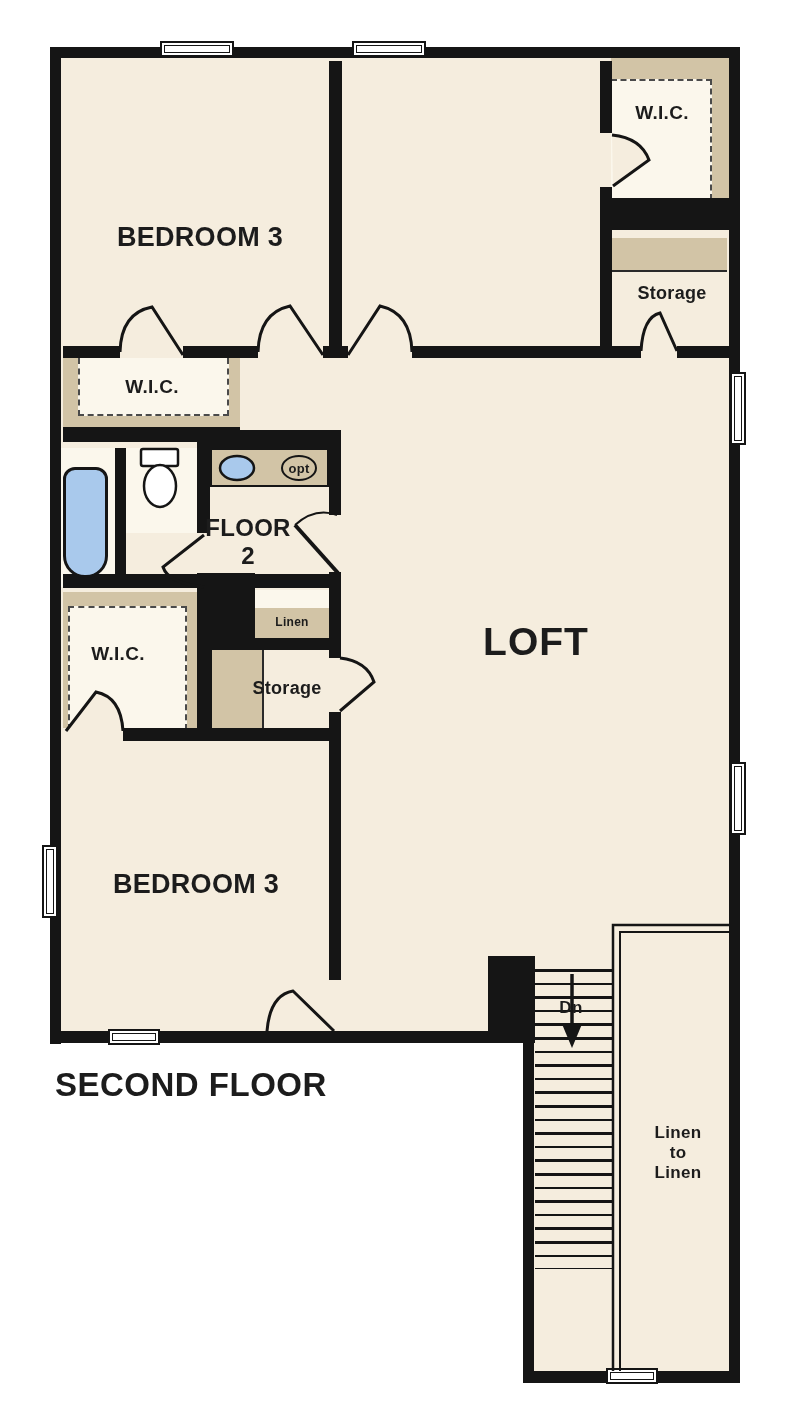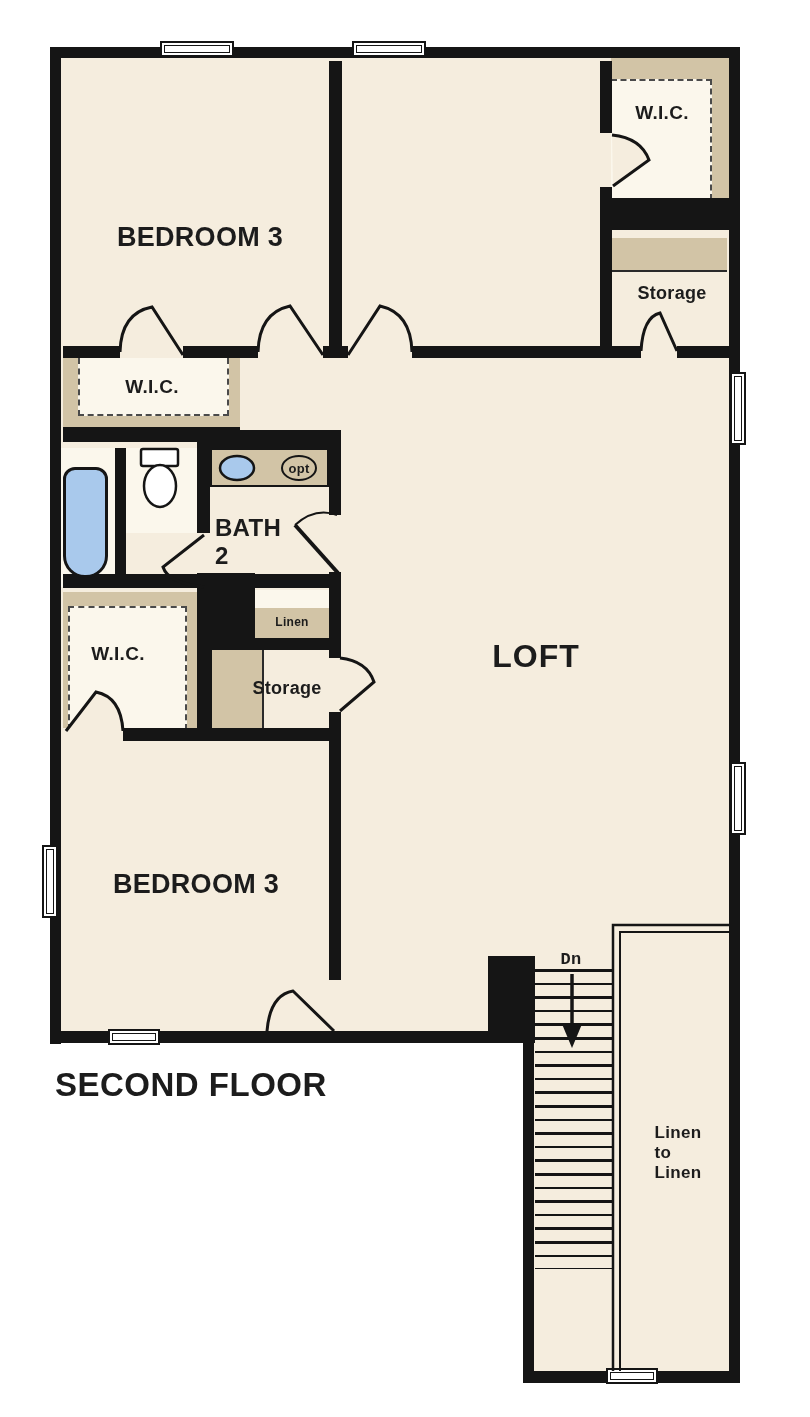--- a/index.html
+++ b/index.html
@@ -23,21 +23,21 @@
   .tan{background:var(--tan);}
   .closet-inner{background:var(--closet);}
   .dash-t{border-top:2px dashed #4a4a4a;}
   .dash-r{border-right:2px dashed #4a4a4a;}
   .dash-b{border-bottom:2px dashed #4a4a4a;}
   .dash-l{border-left:2px dashed #4a4a4a;}
   .window{background:#fff;border:2px solid var(--wall);box-sizing:border-box;z-index:6;}
   .window::after{content:"";position:absolute;inset:2px;border:1.5px solid var(--wall);}
   .label{
     position:absolute;transform:translate(-50%,-50%);
-    font-weight:bold;white-space:nowrap;text-align:left;z-index:9;letter-spacing:0.3px;
+    font-weight:bold;white-space:nowrap;text-align:center;z-index:9;letter-spacing:0.3px;
   }
   .label.left-align{transform:none;white-space:nowrap;}
   #stair-treads{
     background:repeating-linear-gradient(180deg,var(--wall) 0px,var(--wall) 2.5px,transparent 2.5px,transparent 13.6px);
     z-index:3;
   }
   #fixture-svg{position:absolute;left:0;top:0;z-index:7;pointer-events:none;}
   #bathtub{
     background:var(--blue);border:3px solid var(--wall);box-sizing:border-box;
     border-radius:12px 12px 22px 22px;z-index:5;
@@ -133,29 +133,29 @@
 
     <ellipse cx="237" cy="468" rx="17" ry="12" fill="#a9c9ec" stroke="#151515" stroke-width="2.5"></ellipse>
     <ellipse cx="299" cy="468" rx="17" ry="12" fill="none" stroke="#151515" stroke-width="2"></ellipse>
   </svg>
 
   <div class="label" style="left:200px;top:237px;font-size:27px;">BEDROOM 3</div>
   <div class="label" style="left:662px;top:113px;font-size:19px;">W.I.C.</div>
   <div class="label" style="left:672px;top:293px;font-size:18px;">Storage</div>
   <div class="label" style="left:152px;top:387px;font-size:19px;">W.I.C.</div>
   <div class="label" style="left:248px;top:542px;font-size:24px;line-height:28px;">
-    <div>BATH</div>
+    <div>FLOOR</div>
     <div>2</div>
   </div>
   <div class="label" style="left:292px;top:622px;font-size:12px;">Linen</div>
   <div class="label" style="left:118px;top:654px;font-size:19px;">W.I.C.</div>
   <div class="label" style="left:287px;top:688px;font-size:18px;">Storage</div>
-  <div class="label" style="left:536px;top:656px;font-size:32px;letter-spacing:1px;">LOFT</div>
+  <div class="label" style="left:536px;top:642px;font-size:39px;letter-spacing:1px;">LOFT</div>
   <div class="label" style="left:196px;top:884px;font-size:27px;">BEDROOM 3</div>
-  <div class="label" style="left:571px;top:959px;font-size:17px;font-family:Liberation Mono, monospace;">Dn</div>
+  <div class="label" style="left:571px;top:1008px;font-size:17px;">Dn</div>
   <div class="label" style="left:678px;top:1153px;font-size:17px;line-height:20px;">
     <div>Linen</div>
     <div>to</div>
     <div>Linen</div>
   </div>
   <div class="label" style="left:299px;top:468px;font-size:13px;">opt</div>
   <div class="label left-align" style="left:55px;top:1066px;transform:none;font-size:33px;letter-spacing:0.5px;">SECOND FLOOR</div>
 
 </div>
 

